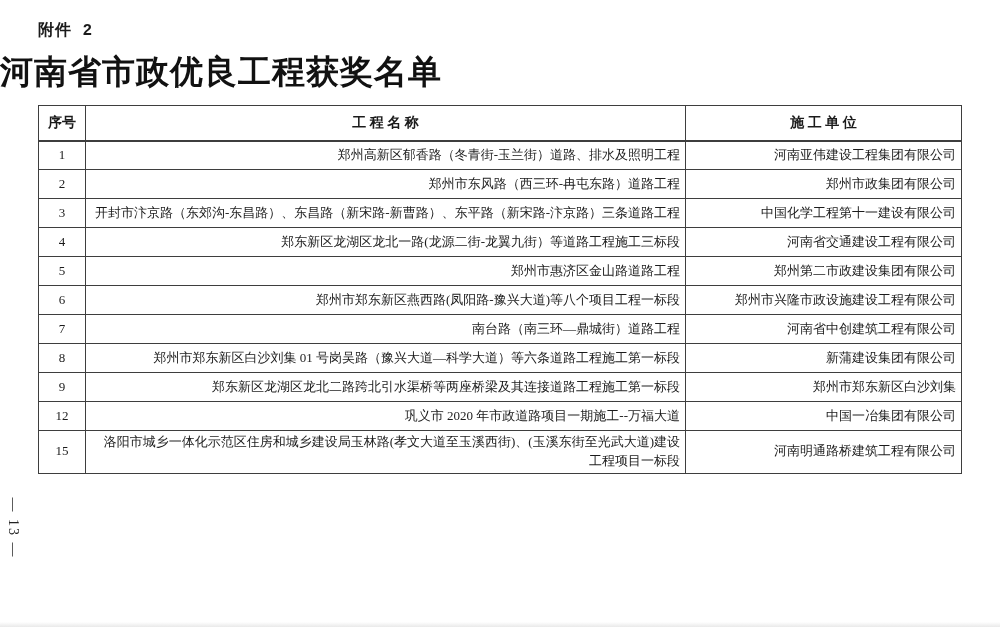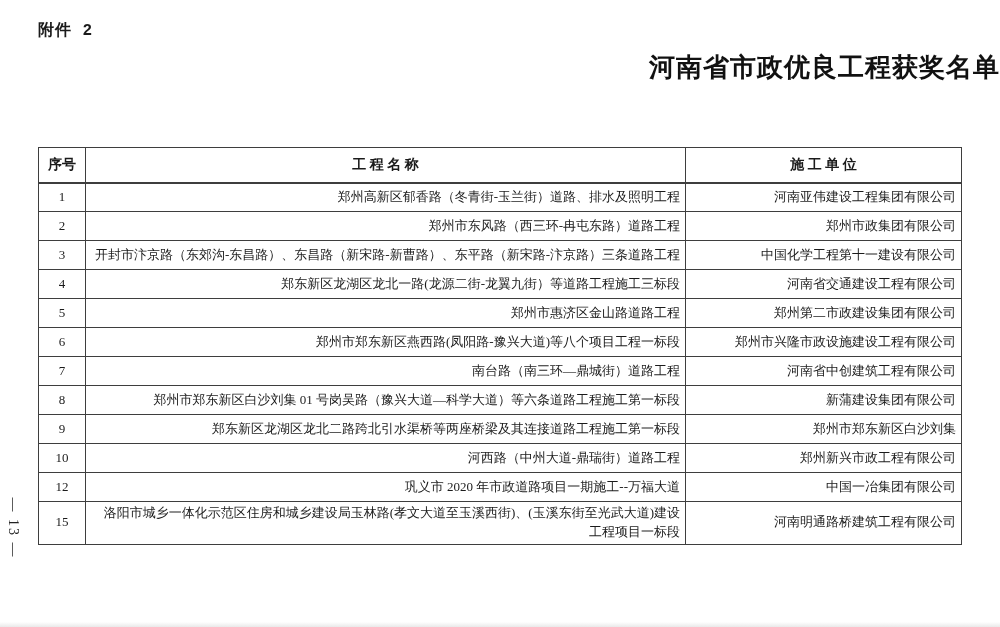--- a/index.html
+++ b/index.html
@@ -8,35 +8,34 @@
     background:#ffffff;
     font-family:"Liberation Serif","DejaVu Serif",serif;
     color:#1b1b1b;
   }
   .attach{
     position:absolute;left:38px;top:20px;
     font-size:16px;font-weight:600;letter-spacing:1px;font-family:Liberation Mono, monospace;
   }
   .title{
     position:absolute;left:0;top:50px;width:1000px;margin:0;
-    text-align:right;font-size:26px;font-weight:700;
+    text-align:left;font-size:33px;font-weight:700;
     font-family:"Liberation Sans","DejaVu Sans",sans-serif;
     letter-spacing:1px;color:#111;
   }
   .pagenum{
     position:absolute;left:-42px;top:520px;width:110px;
     text-align:center;font-size:14px;color:#222;
     transform:rotate(90deg);transform-origin:center;
     letter-spacing:2px;white-space:nowrap;
   }
   table.awards{
     position:absolute;left:38px;top:105px;width:923px;
     border-collapse:collapse;table-layout:fixed;
     font-size:13px;
-    margin-top:42px;
   }
   table.awards th, table.awards td{
     border:1px solid #3e3e3e;
     vertical-align:middle;
     padding:2px 5px;
     line-height:1.45;
   }
   table.awards thead tr{height:35px;}
   table.awards thead th{
     font-weight:700;text-align:center;font-size:14px;
@@ -114,25 +113,20 @@
         <td class="c-no">8</td>
         <td class="c-project">郑州市郑东新区白沙刘集 01 号岗吴路（豫兴大道—科学大道）等六条道路工程施工第一标段</td>
         <td class="c-company">新蒲建设集团有限公司</td>
       </tr>
       <tr>
         <td class="c-no">9</td>
         <td class="c-project">郑东新区龙湖区龙北二路跨北引水渠桥等两座桥梁及其连接道路工程施工第一标段</td>
         <td class="c-company">郑州市郑东新区白沙刘集</td>
       </tr>
       <tr>
-        <td class="c-no">10</td>
-        <td class="c-project">河西路（中州大道-鼎瑞街）道路工程</td>
-        <td class="c-company">郑州新兴市政工程有限公司</td>
-      </tr>
-      <tr>
         <td class="c-no">12</td>
         <td class="c-project">巩义市 2020 年市政道路项目一期施工--万福大道</td>
         <td class="c-company">中国一冶集团有限公司</td>
       </tr>
       <tr>
         <td class="c-no">15</td>
         <td class="c-project">洛阳市城乡一体化示范区住房和城乡建设局玉林路(孝文大道至玉溪西街)、(玉溪东街至光武大道)建设工程项目一标段</td>
         <td class="c-company">河南明通路桥建筑工程有限公司</td>
       </tr>
     </tbody>

